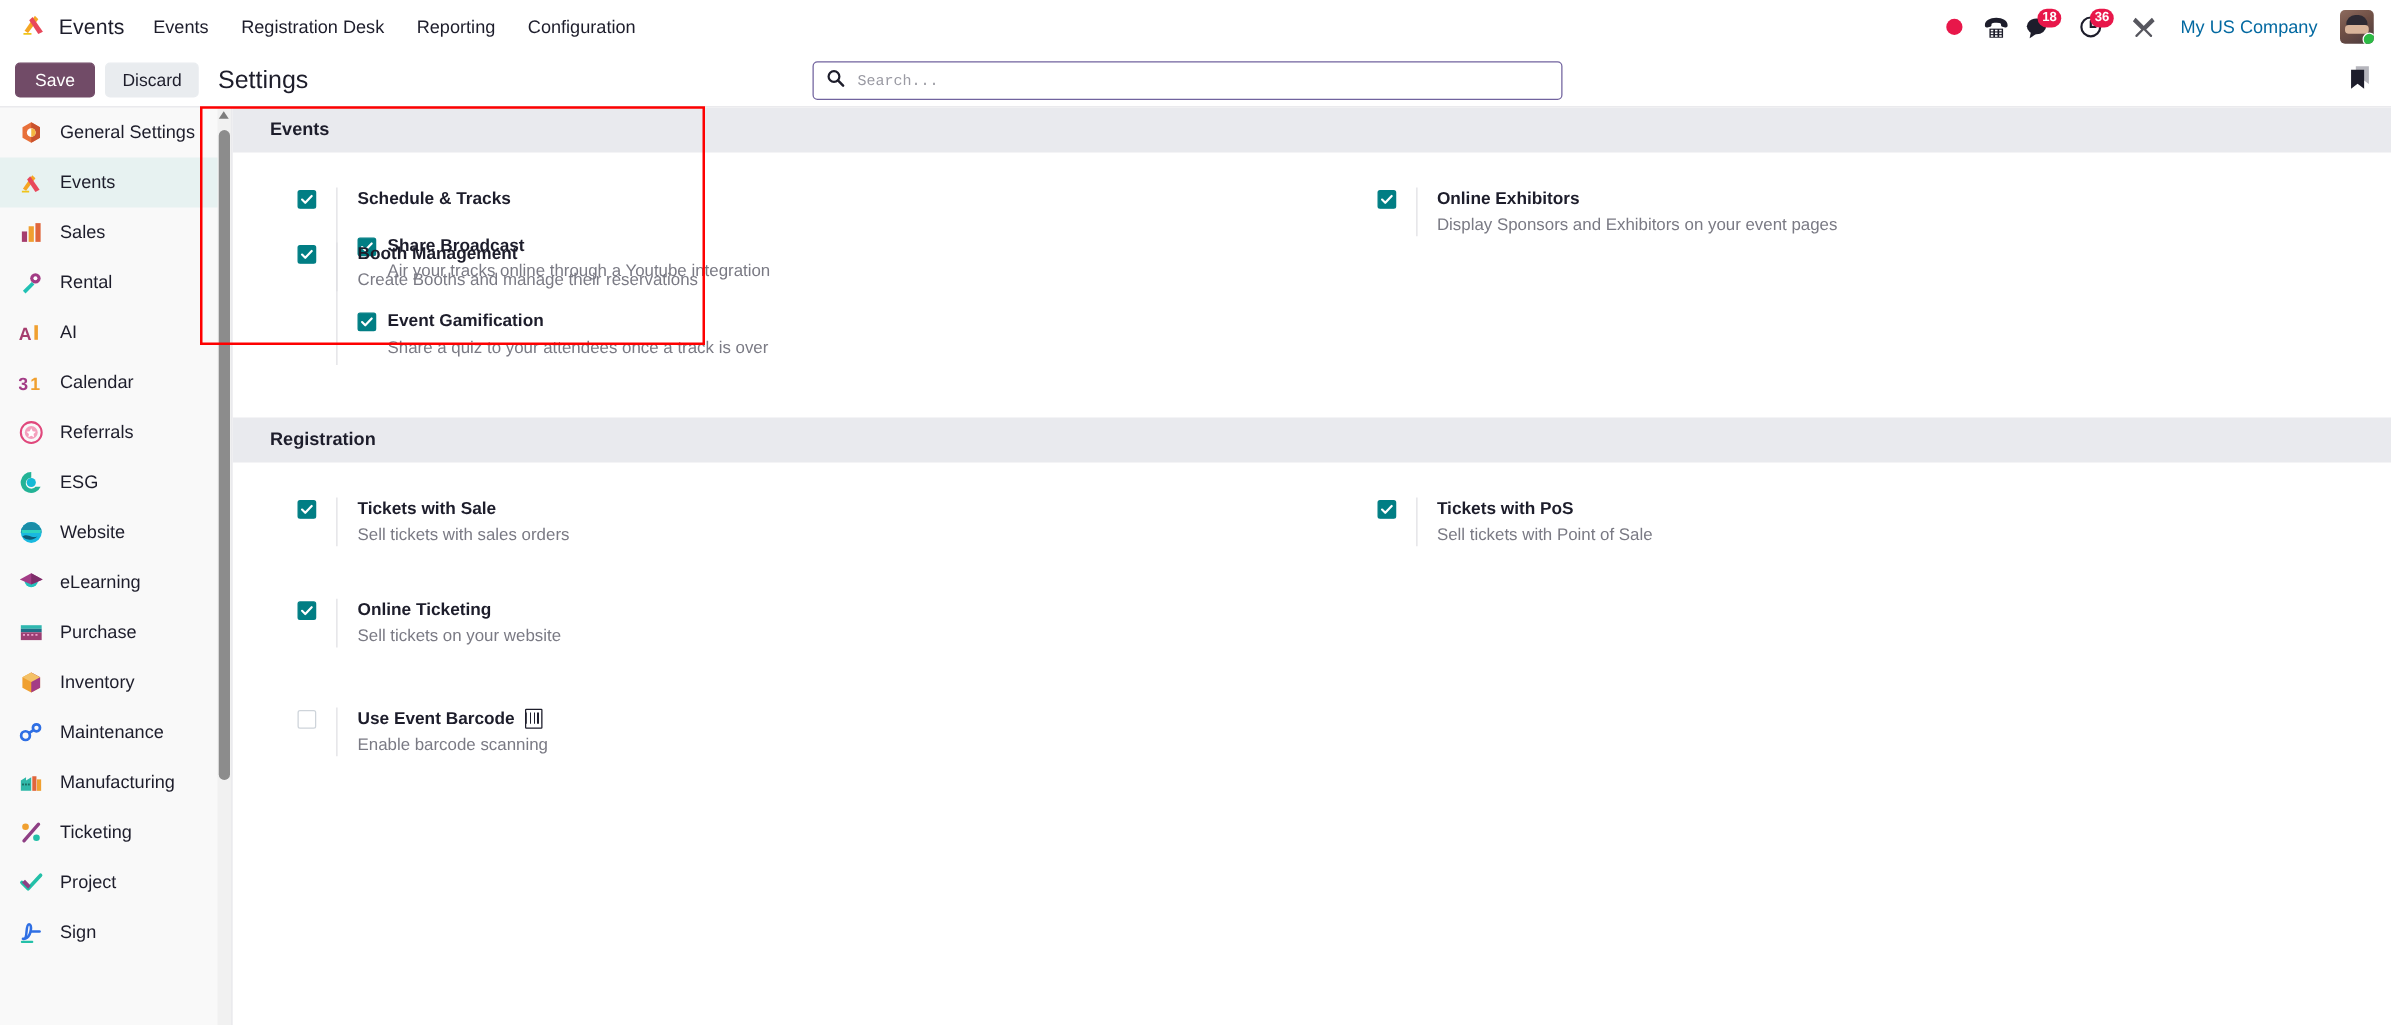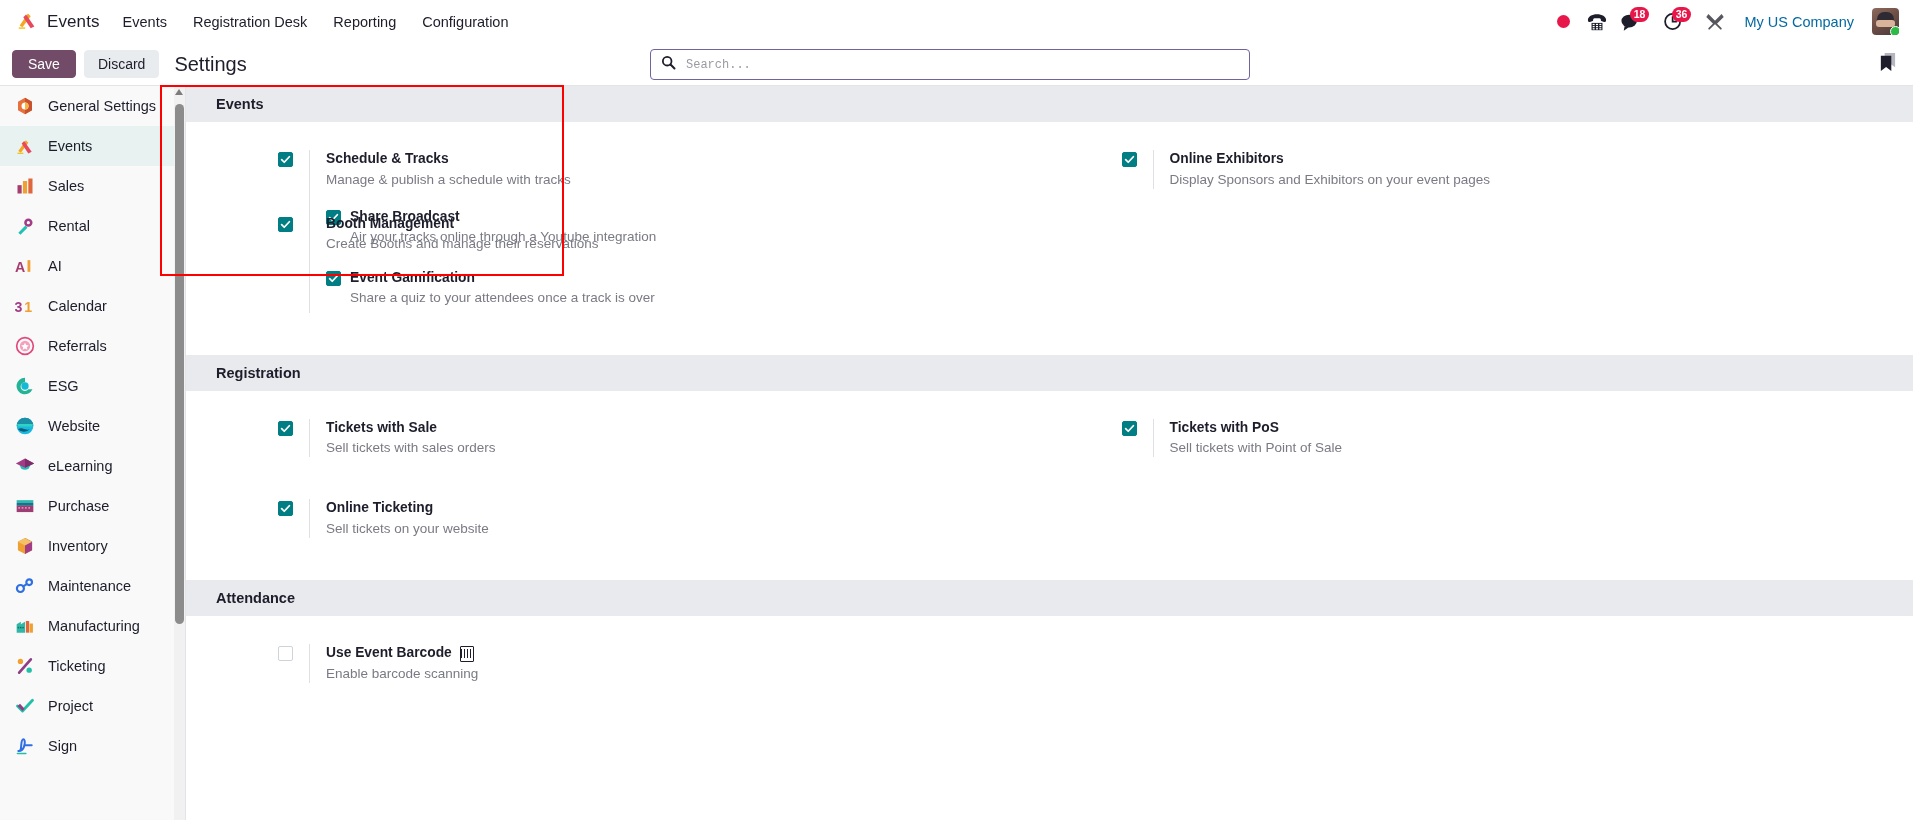--- a/index.html
+++ b/index.html
@@ -174,21 +174,20 @@
   }
   .section-head {
     background: #e9eaee; height: 36px;
     display: flex; align-items: center;
     padding-left: 30px;
     font-size: 14.5px; font-weight: 700; color: #1d1d2b;
   }
   .section-body {
     display: flex; flex-wrap: wrap;
     padding: 18px 0 10px 0;
-    margin-left: 40px;
   }
   .setting {
     width: 50%; display: flex;
     padding: 10px 20px 10px 52px;
     align-items: flex-start;
   }
   .setting.sub {
     width: 100%; padding-left: 90px; padding-top: 5px; padding-bottom: 5px;
   }
   .cb {
@@ -544,21 +543,20 @@
   <div class="section-body">
 
     <div class="setting">
       <span class="cb on">
         <svg width="11" height="11" viewBox="0 0 12 12">
             <path d="M1.8 6.2 L4.6 9 L10.2 3" stroke="#fff" stroke-width="1.9" fill="none" stroke-linecap="round" stroke-linejoin="round"></path>
           </svg>
       </span>
       <div class="setting-txt">
         <div class="s-title">Schedule &amp; Tracks</div>
-        <div class="s-desc">Manage &amp; publish a schedule with tracks</div>
 
         <div class="sub-group" style="margin-top:14px">
           <div class="setting sub" style="padding-left:0">
             <span class="cb on">
               <svg width="11" height="11" viewBox="0 0 12 12">
                   <path d="M1.8 6.2 L4.6 9 L10.2 3" stroke="#fff" stroke-width="1.9" fill="none" stroke-linecap="round" stroke-linejoin="round"></path>
                 </svg>
             </span>
             <div class="setting-txt">
               <div class="s-title">Share Broadcast</div>
@@ -639,21 +637,20 @@
             <path d="M1.8 6.2 L4.6 9 L10.2 3" stroke="#fff" stroke-width="1.9" fill="none" stroke-linecap="round" stroke-linejoin="round"></path>
           </svg>
       </span>
       <div class="setting-txt">
         <div class="s-title">Online Ticketing</div>
         <div class="s-desc">Sell tickets on your website</div>
       </div>
     </div>
   </div>
 
-  <div class="section-head" style="margin-top:22px">Attendance</div>
   <div class="section-body">
     <div class="setting">
       <span class="cb off">
         
       </span>
       <div class="setting-txt">
         <div class="s-title">
           <span>Use Event Barcode</span>
           <span class="barcode-ic"></span>
         </div>

